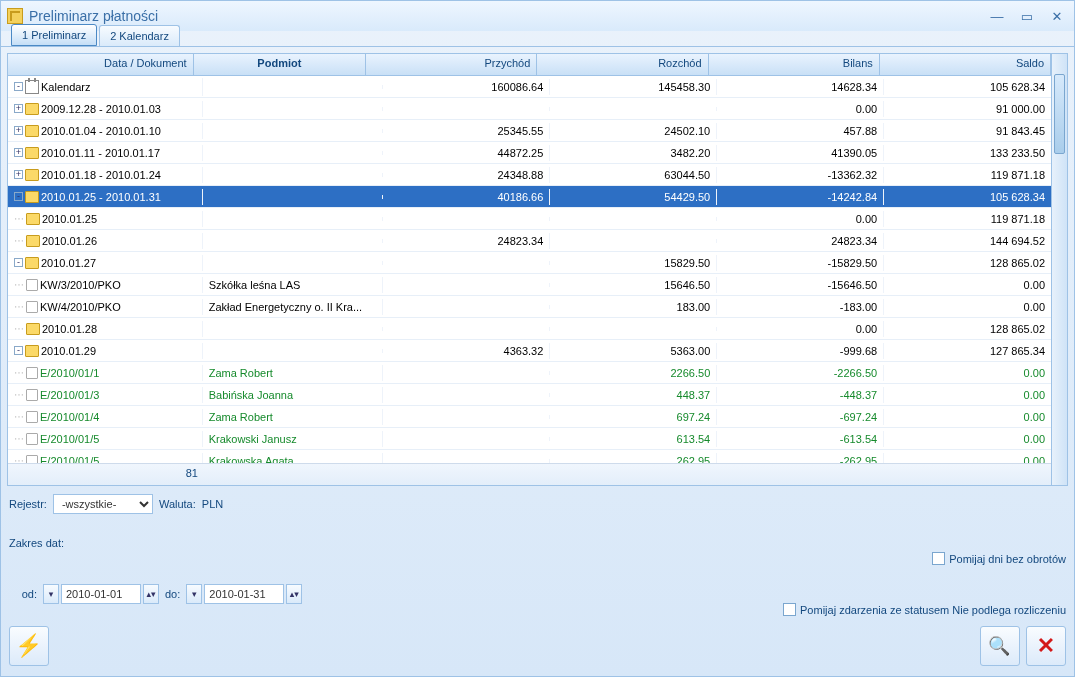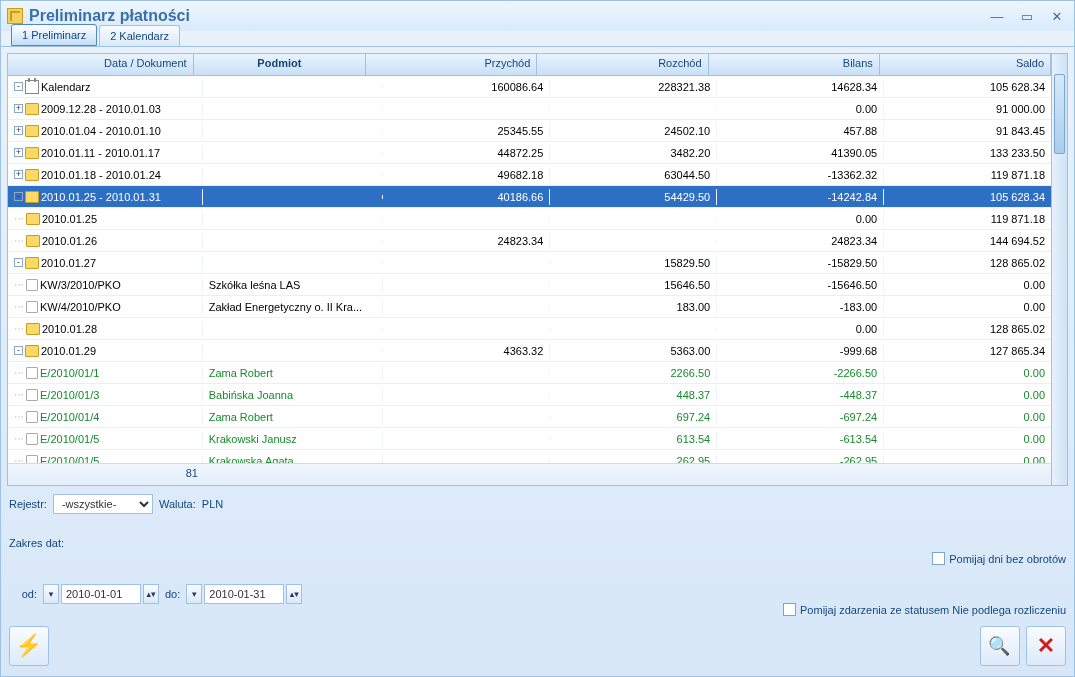--- a/index.html
+++ b/index.html
@@ -1,21 +1,21 @@
 <!DOCTYPE html>
 <html><head>
 <meta charset="utf-8">
 <style>
 * { box-sizing: border-box; margin: 0; padding: 0; font-family: Tahoma, Verdana, sans-serif; font-size: 11px; }
 body { background: #fff; width: 1075px; height: 677px; overflow: hidden; }
 .window { width: 1075px; height: 677px; background: linear-gradient(#eaf2fb,#d7e7f8); border: 1px solid #9ec2e6; display: flex; flex-direction: column; }
 .titlebar { height: 30px; background: linear-gradient(#eef6ff,#d9eafb); display: flex; align-items: center; padding: 0 6px; color: #3a6fa7; }
 .titlebar .icon { width:16px;height:16px;background:#f4d15c;border:1px solid #c89c1d;margin-right:6px;position:relative;}
 .titlebar .icon::after{content:"";position:absolute;left:2px;top:2px;width:8px;height:8px;border-left:2px solid #c89c1d;border-top:2px solid #c89c1d;}
-.titlebar .title { flex:1; font-size:16px;font-weight:bold; }
+.titlebar .title { flex:1; font-size:14px; }
 .titlebar .wbtns { display:flex; gap:8px; color:#3a6fa7; }
 .titlebar .wbtns span { width:22px; text-align:center; cursor:pointer; font-size:13px; }
 .tabs { height: 16px; display:flex; align-items:flex-end; padding-left:10px; border-bottom:1px solid #9ec2e6; }
 .tab { padding:4px 10px; background:linear-gradient(#f7fbff,#daeafa); border:1px solid #9ec2e6; border-bottom:none; margin-right:2px; cursor:pointer; color:#13487e; border-radius:3px 3px 0 0;}
 .tab.active { background:linear-gradient(#fff,#c4def7); font-weight:normal; border:1px solid #4b89c5;}
 .content { flex:1; padding:6px; display:flex; flex-direction:column; gap:4px; overflow:hidden;}
 .grid-wrap { flex:1; border:1px solid #9ec2e6; background:#fff; position:relative; display:flex; overflow:hidden;}
 .grid { flex:1; display:flex; flex-direction:column; overflow:hidden;}
 .hdr { display:flex; background:linear-gradient(#e9f3fe,#c9e0f6); border-bottom:1px solid #9ec2e6; height:22px; }
 .hdr > div { border-right:1px solid #9ec2e6; padding:3px 6px; color:#13487e; }
@@ -90,21 +90,21 @@
         </div>
         <div class="rows" id="rows">
             <div class="row">
               <div class="cell tree indent0">
                 <span class="exp">-</span>
                 <span class="calicon"></span>
                 <span>Kalendarz</span>
               </div>
               <div class="cell pod"></div>
               <div class="cell num">160086.64</div>
-              <div class="cell num">228321.38</div>
+              <div class="cell num">145458.30</div>
               <div class="cell num">14628.34</div>
               <div class="cell num">105 628.34</div>
             </div>
             <div class="row">
               <div class="cell tree indent1">
                 <span class="exp">+</span>
                 <span class="folder"></span>
                 <span>2009.12.28 - 2010.01.03</span>
               </div>
               <div class="cell pod"></div>
@@ -137,21 +137,21 @@
               <div class="cell num">41390.05</div>
               <div class="cell num">133 233.50</div>
             </div>
             <div class="row">
               <div class="cell tree indent1">
                 <span class="exp">+</span>
                 <span class="folder"></span>
                 <span>2010.01.18 - 2010.01.24</span>
               </div>
               <div class="cell pod"></div>
-              <div class="cell num">49682.18</div>
+              <div class="cell num">24348.88</div>
               <div class="cell num">63044.50</div>
               <div class="cell num">-13362.32</div>
               <div class="cell num">119 871.18</div>
             </div>
             <div class="row sel">
               <div class="cell tree indent1">
                 <span class="exp">-</span>
                 <span class="folder"></span>
                 <span>2010.01.25 - 2010.01.31</span>
               </div>

